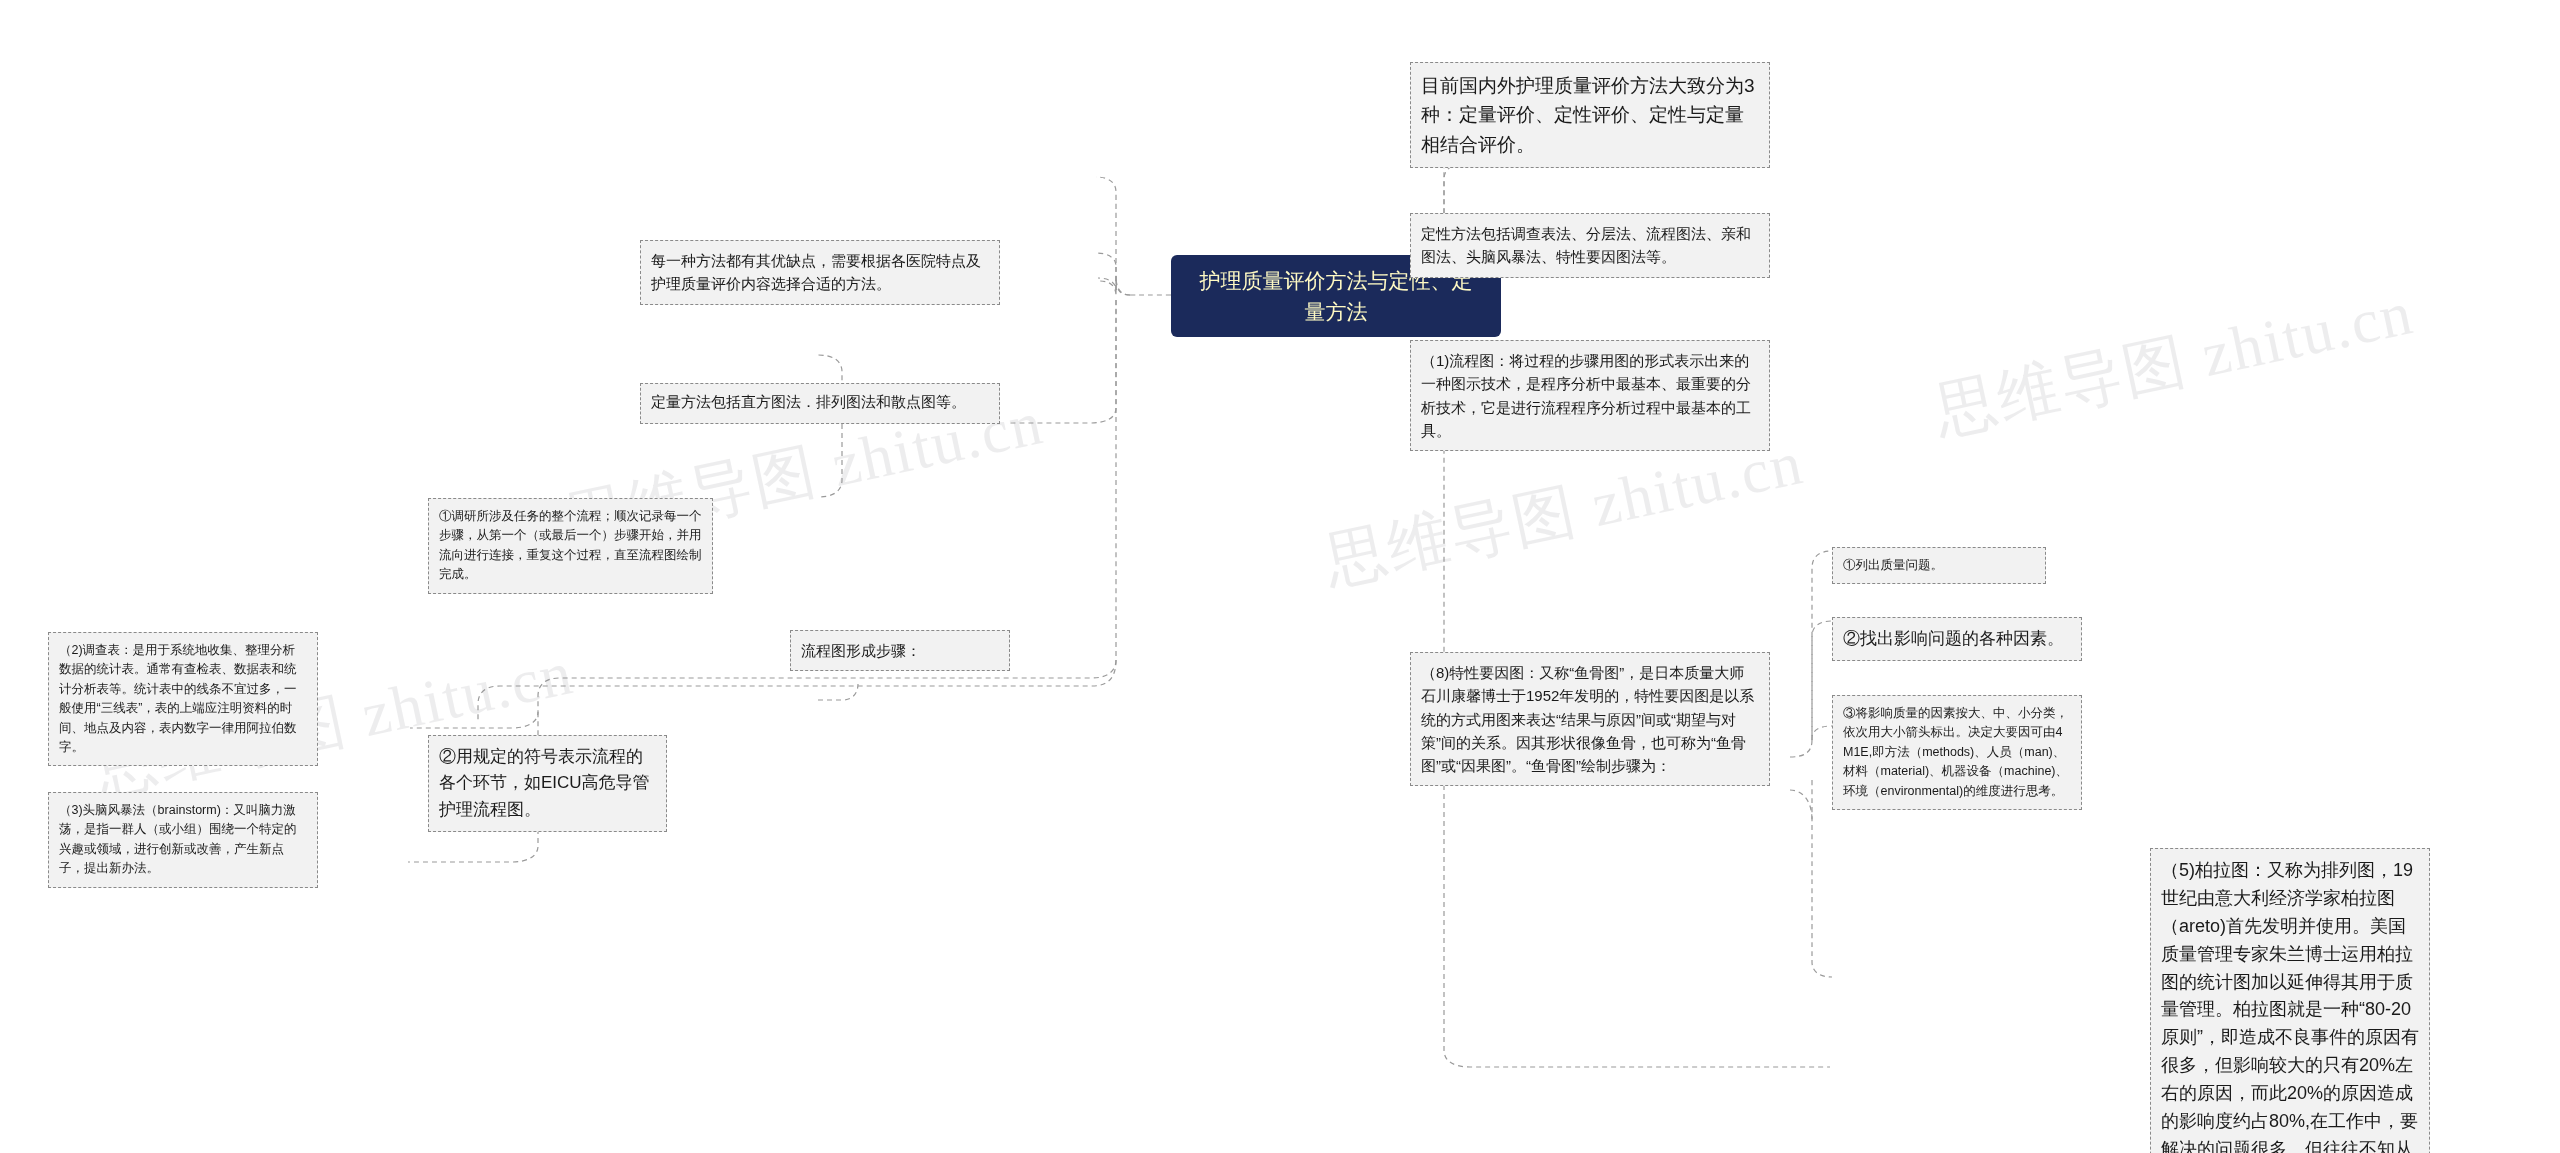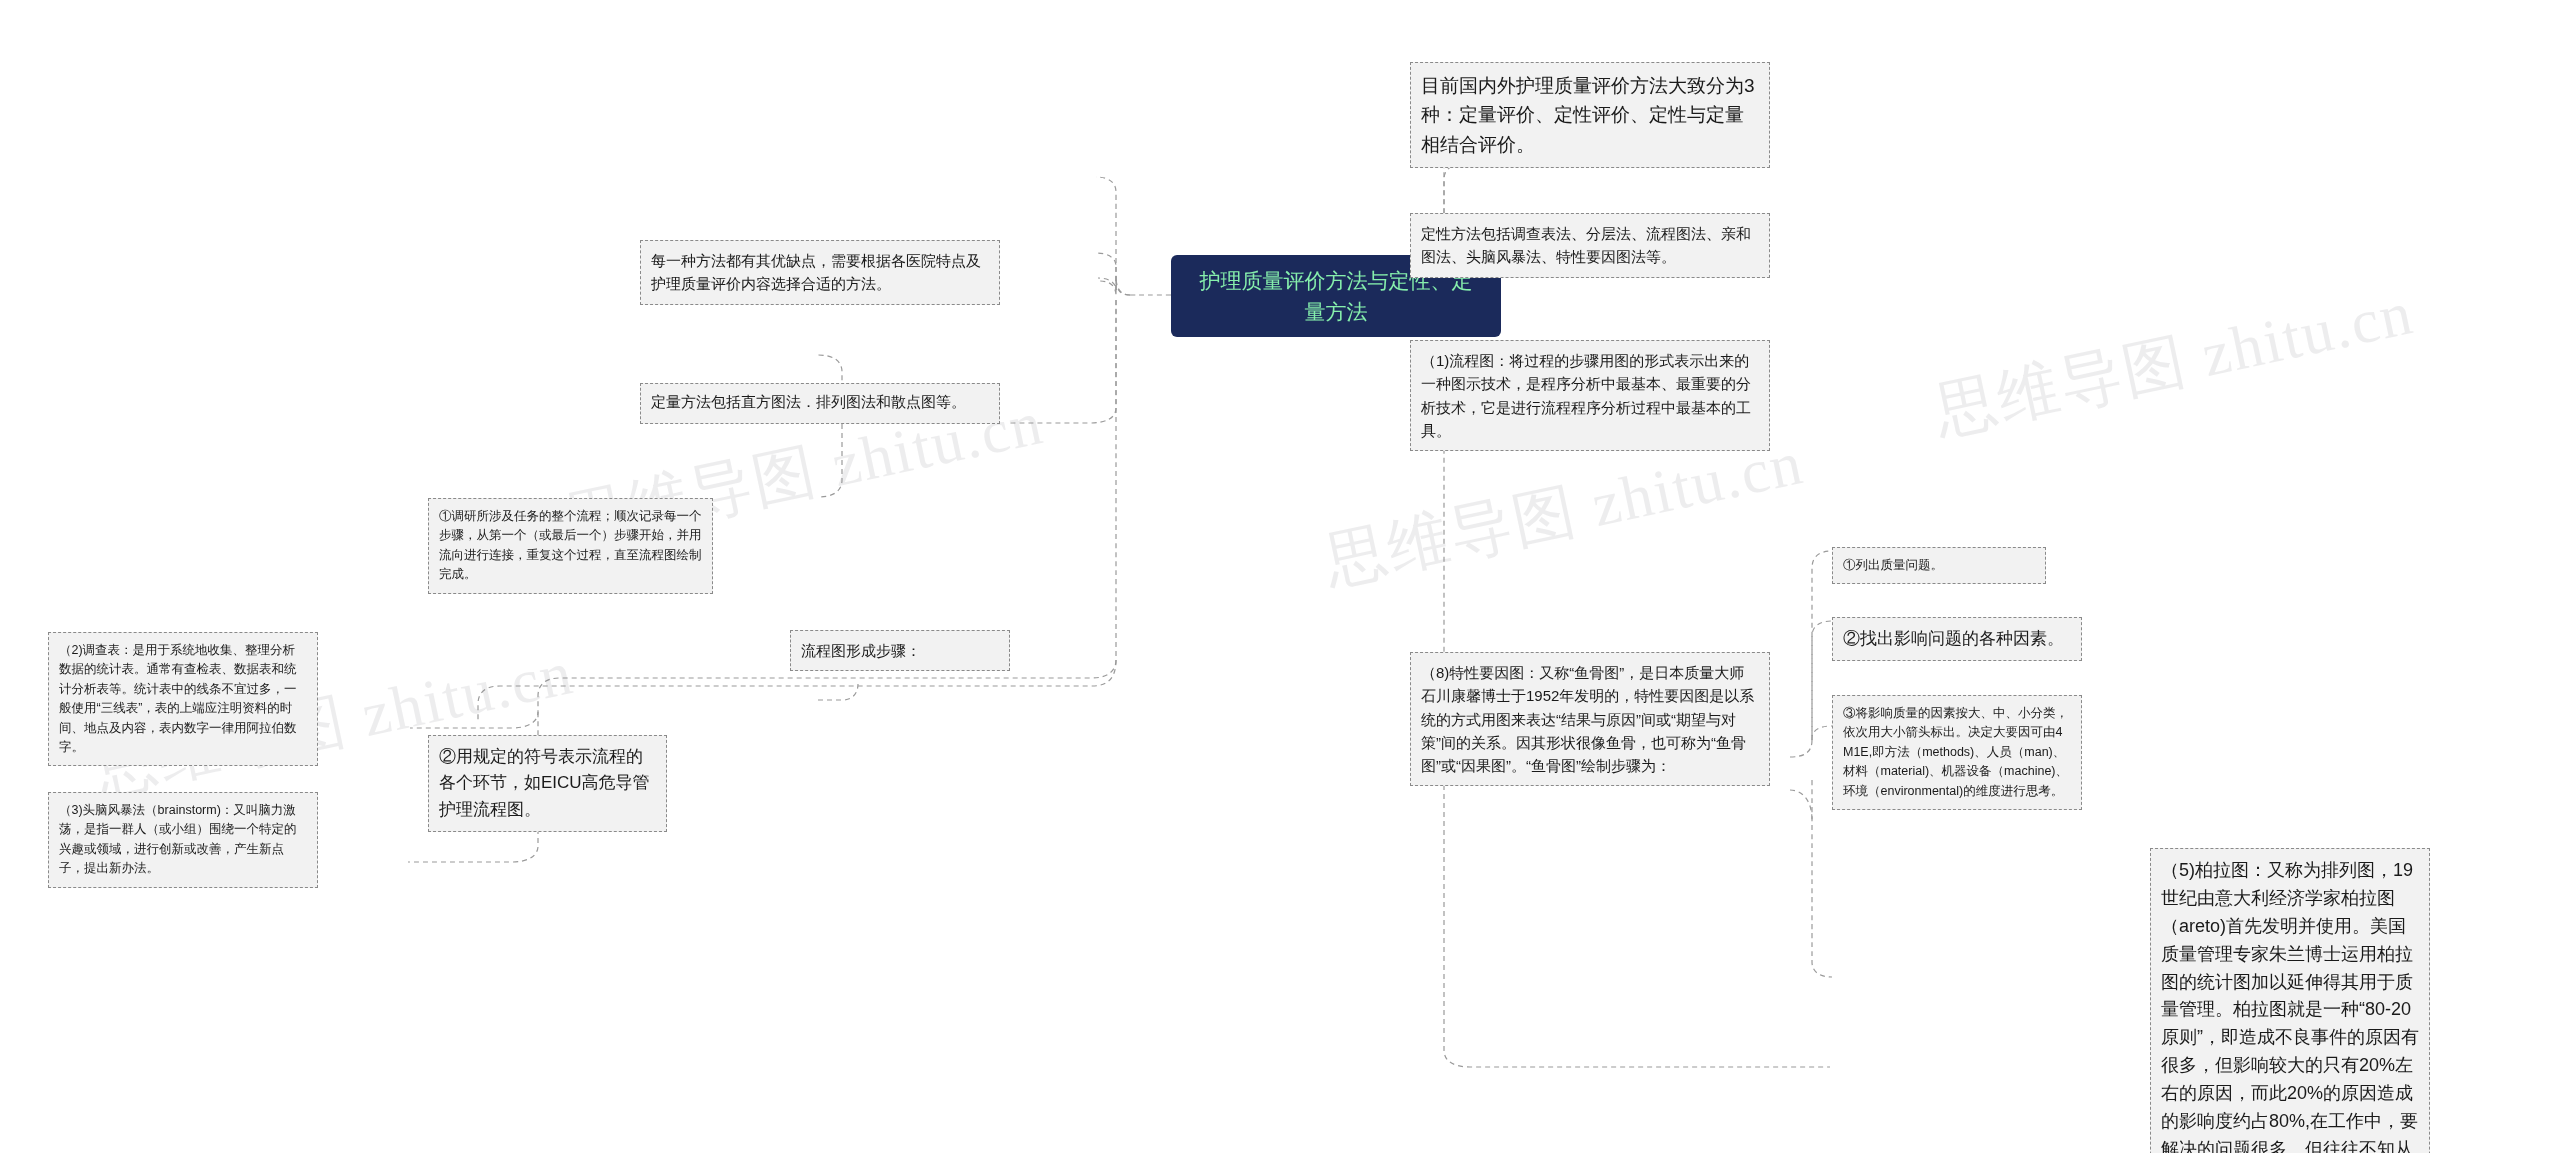--- a/index.html
+++ b/index.html
@@ -44,21 +44,21 @@
     color: #1a1a1a;
     padding: 8px 10px;
     line-height: 1.55;
     white-space: pre-wrap;
     word-break: break-all;
   }
   .center-node {
     position: absolute;
     box-sizing: border-box;
     background: #1b2a5b;
-    color: #86efac;
+    color: #fef9c3;
     border-radius: 6px;
     font-size: 21px;
     line-height: 1.5;
     padding: 16px 20px;
     display: flex;
     align-items: center;
     justify-content: center;
     text-align: center;
     white-space: pre-wrap;
   }

